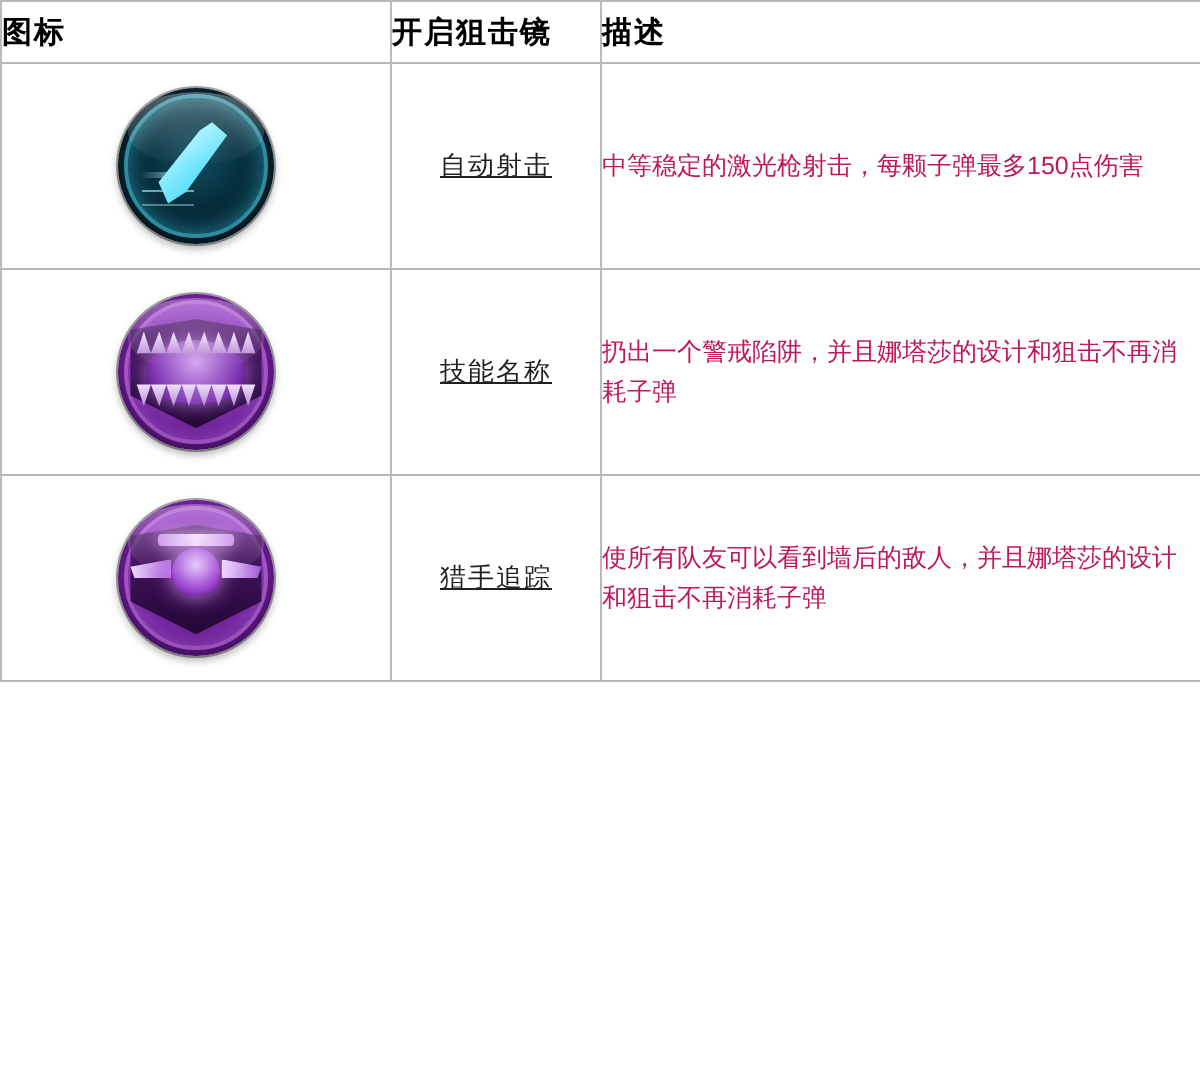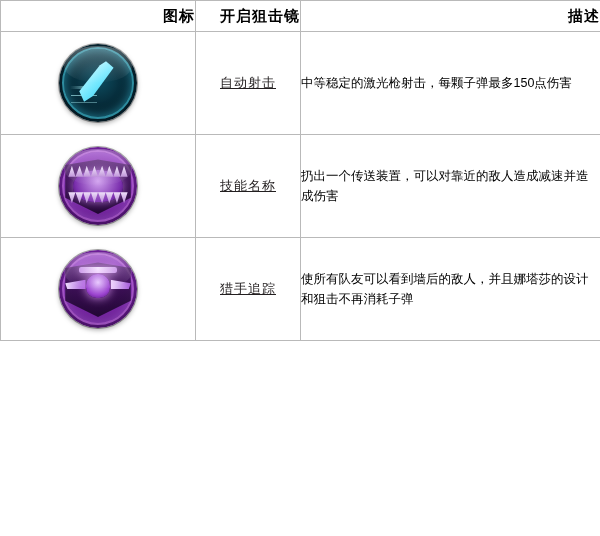--- a/index.html
+++ b/index.html
@@ -22,21 +22,21 @@
   .skill-table th,
   .skill-table td {
     border: 1px solid #b9b9b9;
     padding: 0;
     vertical-align: middle;
   }
   .skill-table thead th {
     height: 30px;
     font-size: 15px;
     font-weight: bold;
-    text-align: right;
+    text-align: left;
     background: #ffffff;
     color: #000000;
     letter-spacing: 1px;
   }
   .col-icon  { width: 195px; }
   .col-name  { width: 105px; }
   .col-desc  { width: 300px; }
 
   .row-body td { height: 102px; }
 
@@ -46,21 +46,21 @@
   .name-cell {
     text-align: center;
     font-size: 13px;
     color: #231f20;
     letter-spacing: 1px;
     text-decoration: underline;
   }
   .desc-cell {
     font-size: 12.5px;
     line-height: 1.6;
-    color: #000000;
+    color: #be185d;
     padding: 0 10px 0 12px;
     text-align: left;
   }
 
   
   .icon-wrap {
     width: 78px;
     height: 78px;
     margin: 0 auto;
     position: relative;
@@ -299,21 +299,21 @@
           <div class="orb orb-p orb-3">
             <div class="ring"></div>
             <div class="plate"></div>
             <div class="trapbody"></div>
             <div class="teeth-top"></div>
             <div class="teeth-bot"></div>
           </div>
         </div>
       </td>
       <td class="name-cell">技能名称</td>
-      <td class="desc-cell">扔出一个传送装置，可以对靠近的敌人造成减速并造成伤害</td>
+      <td class="desc-cell">扔出一个警戒陷阱，并且娜塔莎的设计和狙击不再消耗子弹</td>
     </tr>
 
 
     <tr class="row-body">
       <td class="icon-cell">
         <div class="icon-wrap">
           <div class="orb orb-p orb-5">
             <div class="ring"></div>
             <div class="plate"></div>
             <div class="bar"></div>

